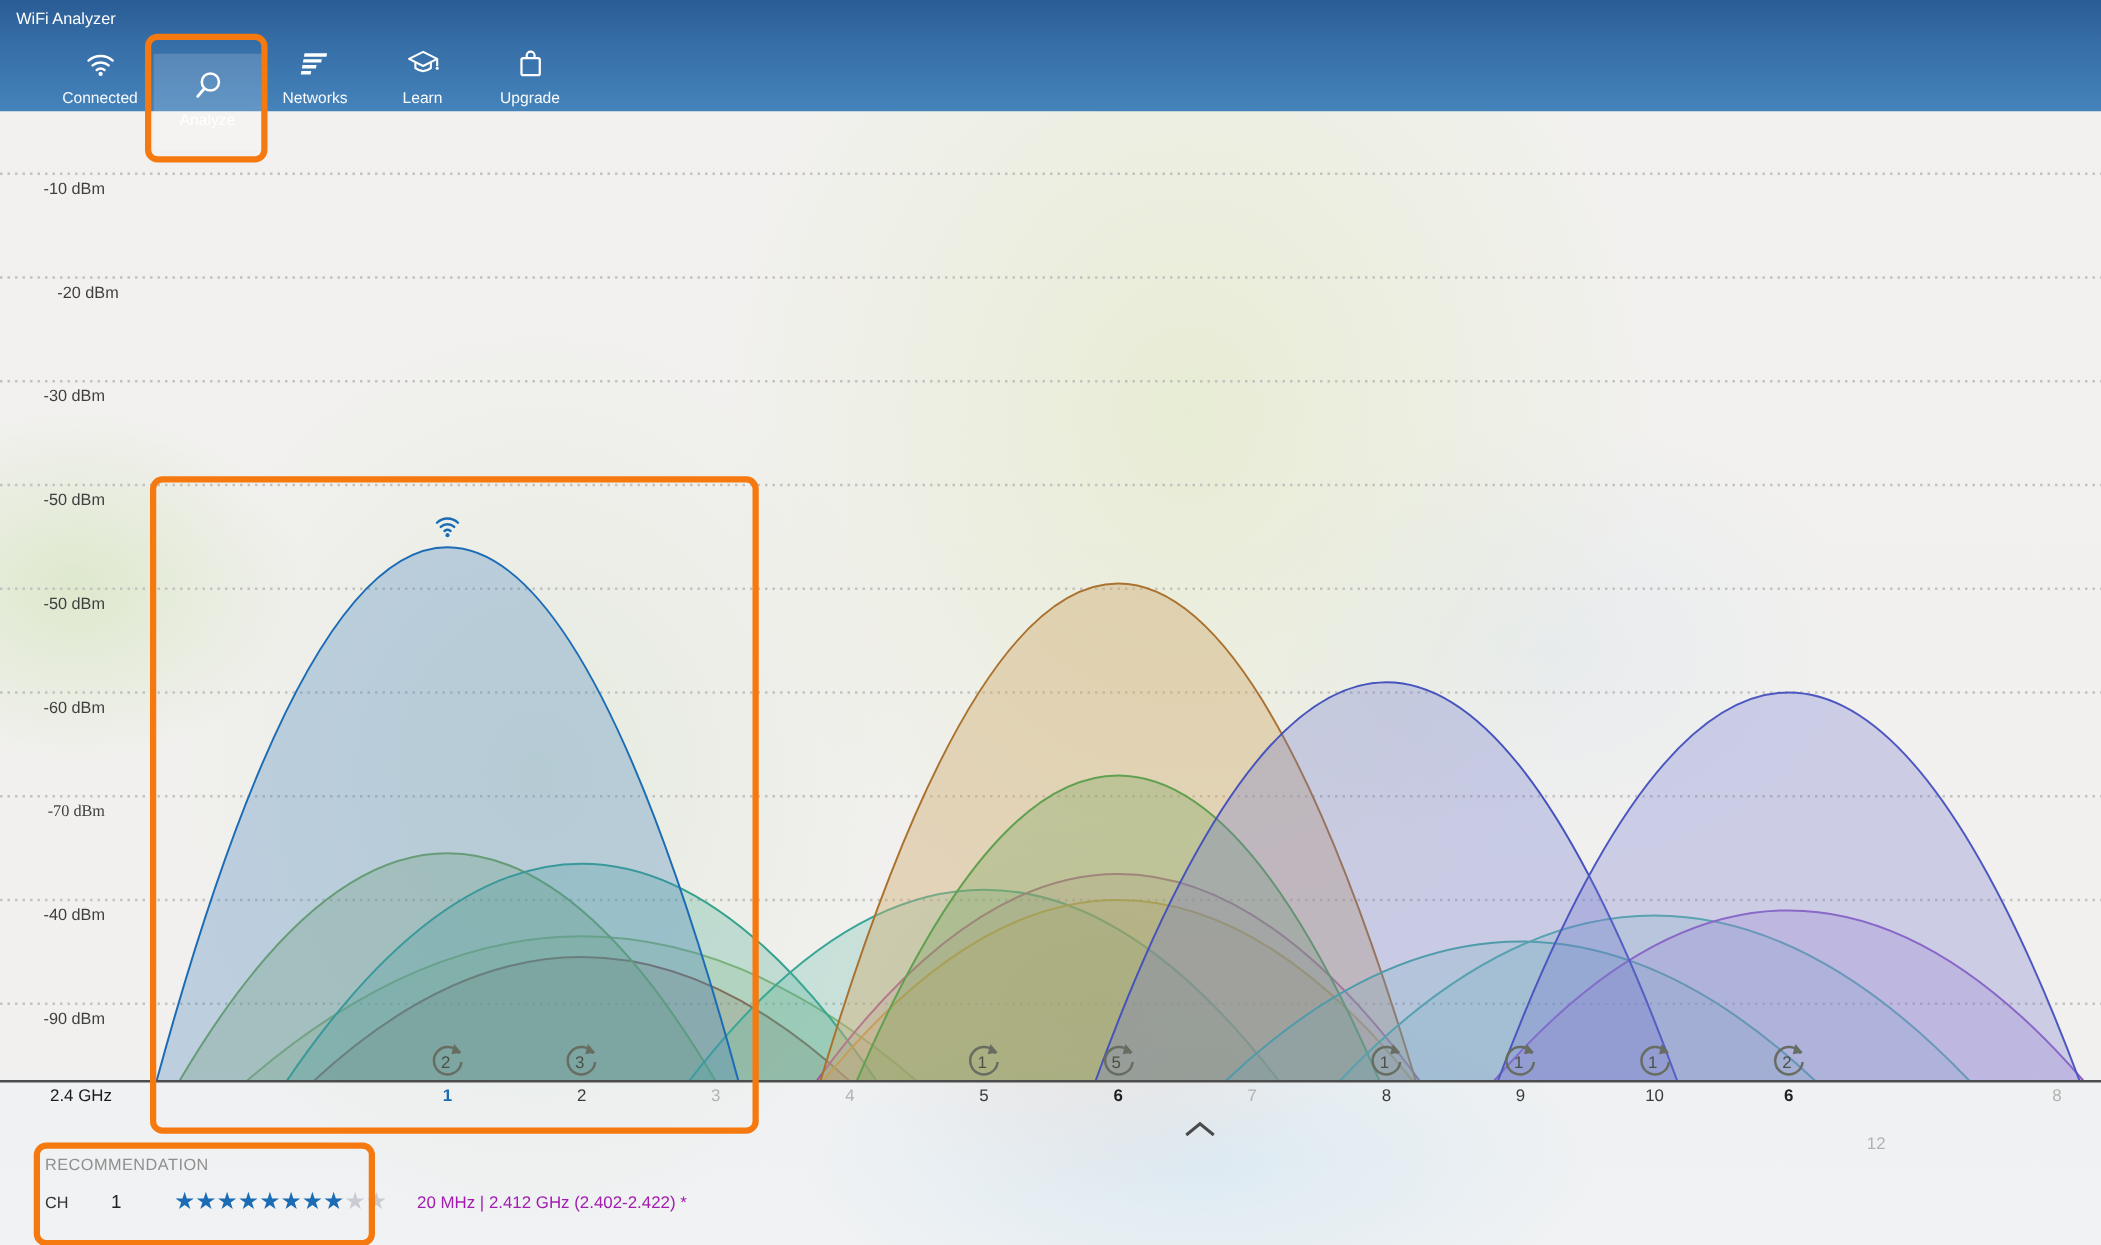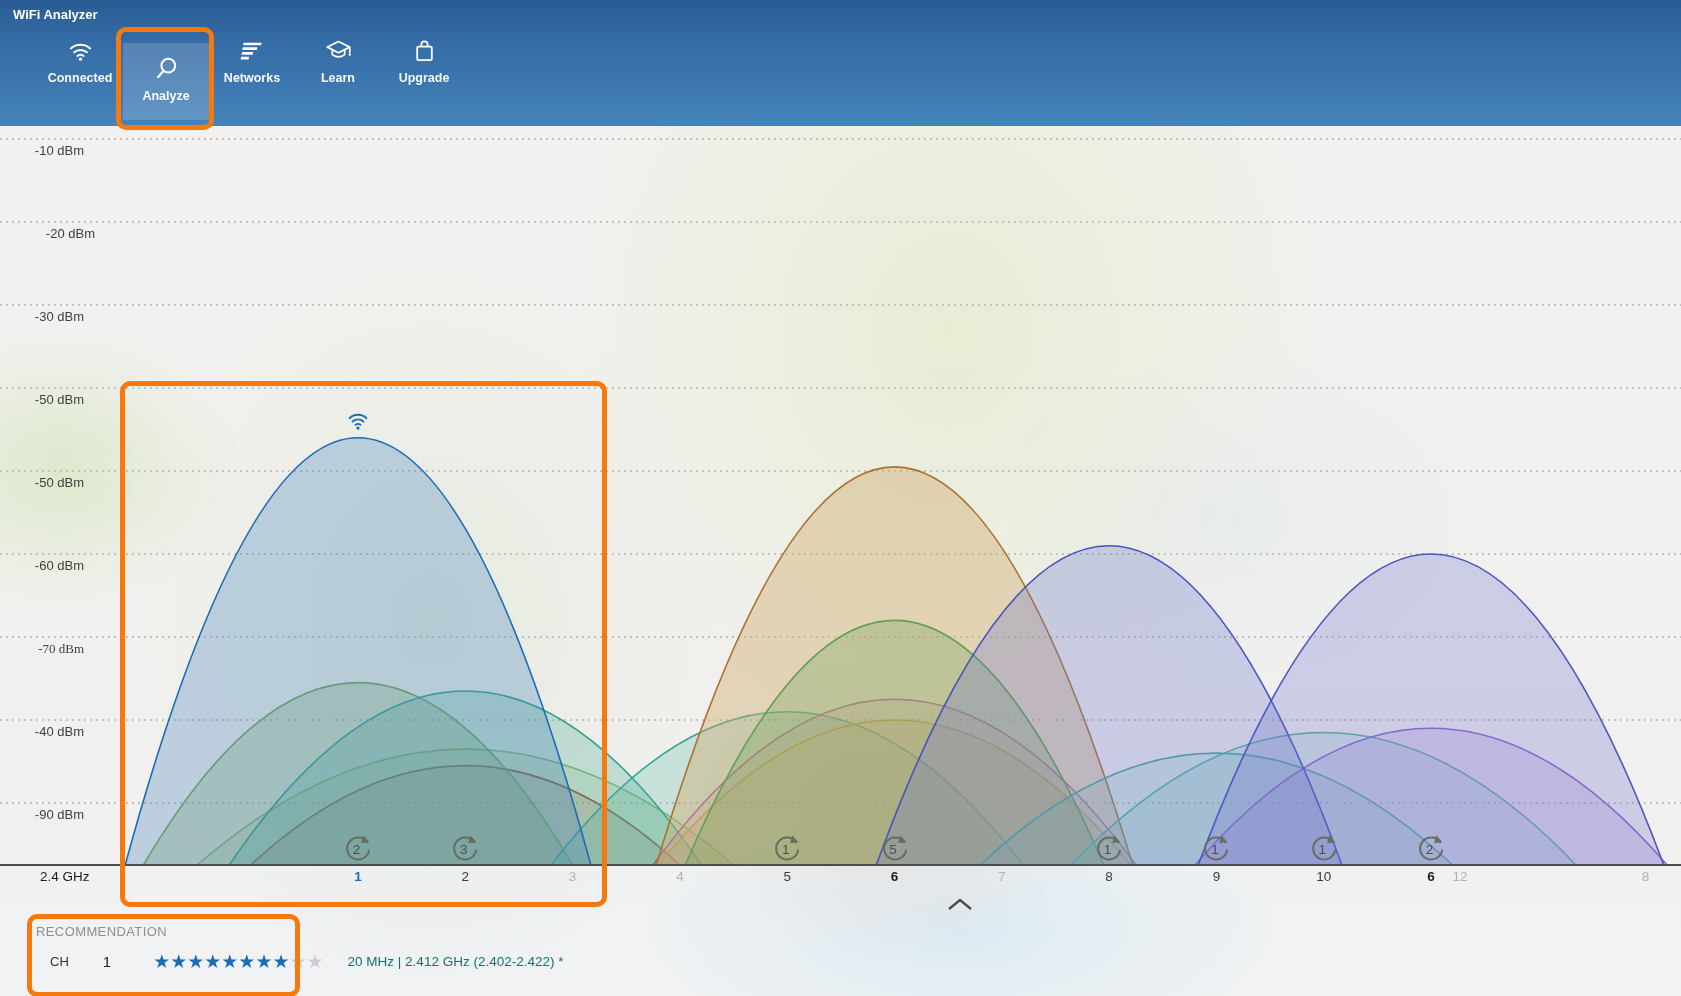--- a/index.html
+++ b/index.html
@@ -7,22 +7,22 @@
          font-family:"Liberation Sans",sans-serif;background:#f1f0ee;}
   
   .chart-bg{position:absolute;inset:0;z-index:0;background:
     radial-gradient(260px 200px at 60px 470px, rgba(176,214,126,0.30), rgba(176,214,126,0) 70%),
     radial-gradient(420px 520px at 430px 620px, rgba(190,216,168,0.22), rgba(190,216,168,0) 70%),
     radial-gradient(520px 620px at 950px 330px, rgba(219,231,180,0.45), rgba(219,231,180,0) 72%),
     radial-gradient(300px 220px at 880px 810px, rgba(236,205,193,0.30), rgba(236,205,193,0) 70%),
     radial-gradient(360px 260px at 1240px 520px, rgba(205,221,238,0.25), rgba(205,221,238,0) 70%),
     radial-gradient(420px 180px at 960px 930px, rgba(205,228,242,0.55), rgba(205,228,242,0) 75%),
     linear-gradient(180deg,#f2f1ef 0%,#f1f0ee 86%,#eff1f2 87%,#f0f2f3 100%);}
-  .header{position:absolute;left:0;top:0;width:100%;height:126px;z-index:5;
-    background:linear-gradient(180deg,#2a5c94 0%,#356ca5 34%,#4583bb 100%);font-weight:bold;}
+  .header{position:absolute;left:0;top:0;width:100%;height:89px;z-index:5;
+    background:linear-gradient(180deg,#2a5c94 0%,#356ca5 34%,#4583bb 100%);}
   .app-title{position:absolute;left:13px;top:7px;color:#fff;font-size:13px;}
   .tabs{position:absolute;left:37px;top:25px;display:flex;}
   .tab{width:86px;height:77px;display:flex;flex-direction:column;align-items:center;
        justify-content:flex-start;padding-top:12px;box-sizing:border-box;gap:7px;cursor:pointer;}
   .tab.selected{background:rgba(255,255,255,0.16);margin-top:18px;}
   .tab .lbl{font-size:12.5px;color:rgba(255,255,255,0.96);}
   .tab svg{display:block;}
   
   .ylab{position:absolute;width:62px;text-align:right;font-size:13px;color:#3f3f3f;z-index:1;}
   .xlab{position:absolute;width:42px;text-align:center;font-size:13.5px;top:869px;z-index:2;}
@@ -31,26 +31,26 @@
   .xlab.recommended{color:#1b6cb5;font-weight:bold}
   .band-label{position:absolute;left:40px;top:869px;font-size:13.5px;font-weight:normal;color:#1b1b1b;z-index:2;}
   #chart-svg{position:absolute;left:0;top:0;z-index:1;}
   .chan-icon{position:absolute;width:34px;height:34px;z-index:2;}
   .chan-icon span{position:absolute;inset:0;display:flex;align-items:center;justify-content:center;
                   font-size:13.5px;color:#4c5146;padding-right:3px;padding-top:2px;box-sizing:border-box;}
   .chevron{position:absolute;left:946px;top:897px;z-index:3;cursor:pointer;}
   
   .rec{position:absolute;left:36px;top:924px;z-index:3;}
   .rec-heading{font-size:13px;color:#8f8f8f;letter-spacing:0.4px;}
-  .rec-row{position:absolute;left:14px;top:28px;display:flex;align-items:center;white-space:nowrap;justify-content:space-between;}
+  .rec-row{position:absolute;left:0;top:28px;display:flex;align-items:center;white-space:nowrap;justify-content:space-between;}
   .rec-ch{font-size:13px;color:#333;}
   .rec-num{font-size:15px;color:#222;margin-left:34px;}
   .stars{margin-left:42px;font-size:19px;letter-spacing:0px;line-height:19px;}
   .stars span.on{color:#1b6cb5}.stars span.off{color:#c9ccd2}
-  .rec-details{margin-left:24px;font-size:13.5px;color:#0f766e;}
+  .rec-details{margin-left:24px;font-size:13.5px;color:#a21caf;}
   
   .annotation-box{position:absolute;border:5px solid #f5790f;border-radius:10px;z-index:10;}
 </style>
 </head>
 <body>
 
 <div class="stage">
   <div class="chart-bg"></div>
 
   <svg id="chart-svg" width="1681" height="996">
@@ -120,21 +120,21 @@
       <div class="xlab normal" style="left: 444.3px;">2</div>
       <div class="xlab dim" style="left: 551.6px;">3</div>
       <div class="xlab dim" style="left: 658.9px;">4</div>
       <div class="xlab normal" style="left: 766.2px;">5</div>
       <div class="xlab bold" style="left: 873.5px;">6</div>
       <div class="xlab dim" style="left: 980.8px;">7</div>
       <div class="xlab normal" style="left: 1088.1px;">8</div>
       <div class="xlab normal" style="left: 1195.4px;">9</div>
       <div class="xlab normal" style="left: 1302.7px;">10</div>
       <div class="xlab bold" style="left: 1410px;">6</div>
-      <div class="xlab dim" style="left: 1439px;">12</div>
+      <div class="xlab dim" style="left: 1480px; margin-top: 38px;">12</div>
       <div class="xlab dim" style="left: 1624.6px;">8</div>
     </div>
   <div class="band-label">2.4 GHz</div>
   <div id="chanicons">
       <div class="chan-icon" style="left: 341px; top: 831px;"><svg width="34" height="34" viewBox="0 0 34 34">
           <path d="M26.6 11.9 A11 11 0 1 0 28.1 18.6" fill="none" stroke="#686d62" stroke-width="2"></path>
           <path d="M22.3 4.2 L28.2 10.9 L20.2 12.3 Z" fill="#686d62"></path>
         </svg><span>2</span></div>
       <div class="chan-icon" style="left: 448.3px; top: 831px;"><svg width="34" height="34" viewBox="0 0 34 34">
           <path d="M26.6 11.9 A11 11 0 1 0 28.1 18.6" fill="none" stroke="#686d62" stroke-width="2"></path>

